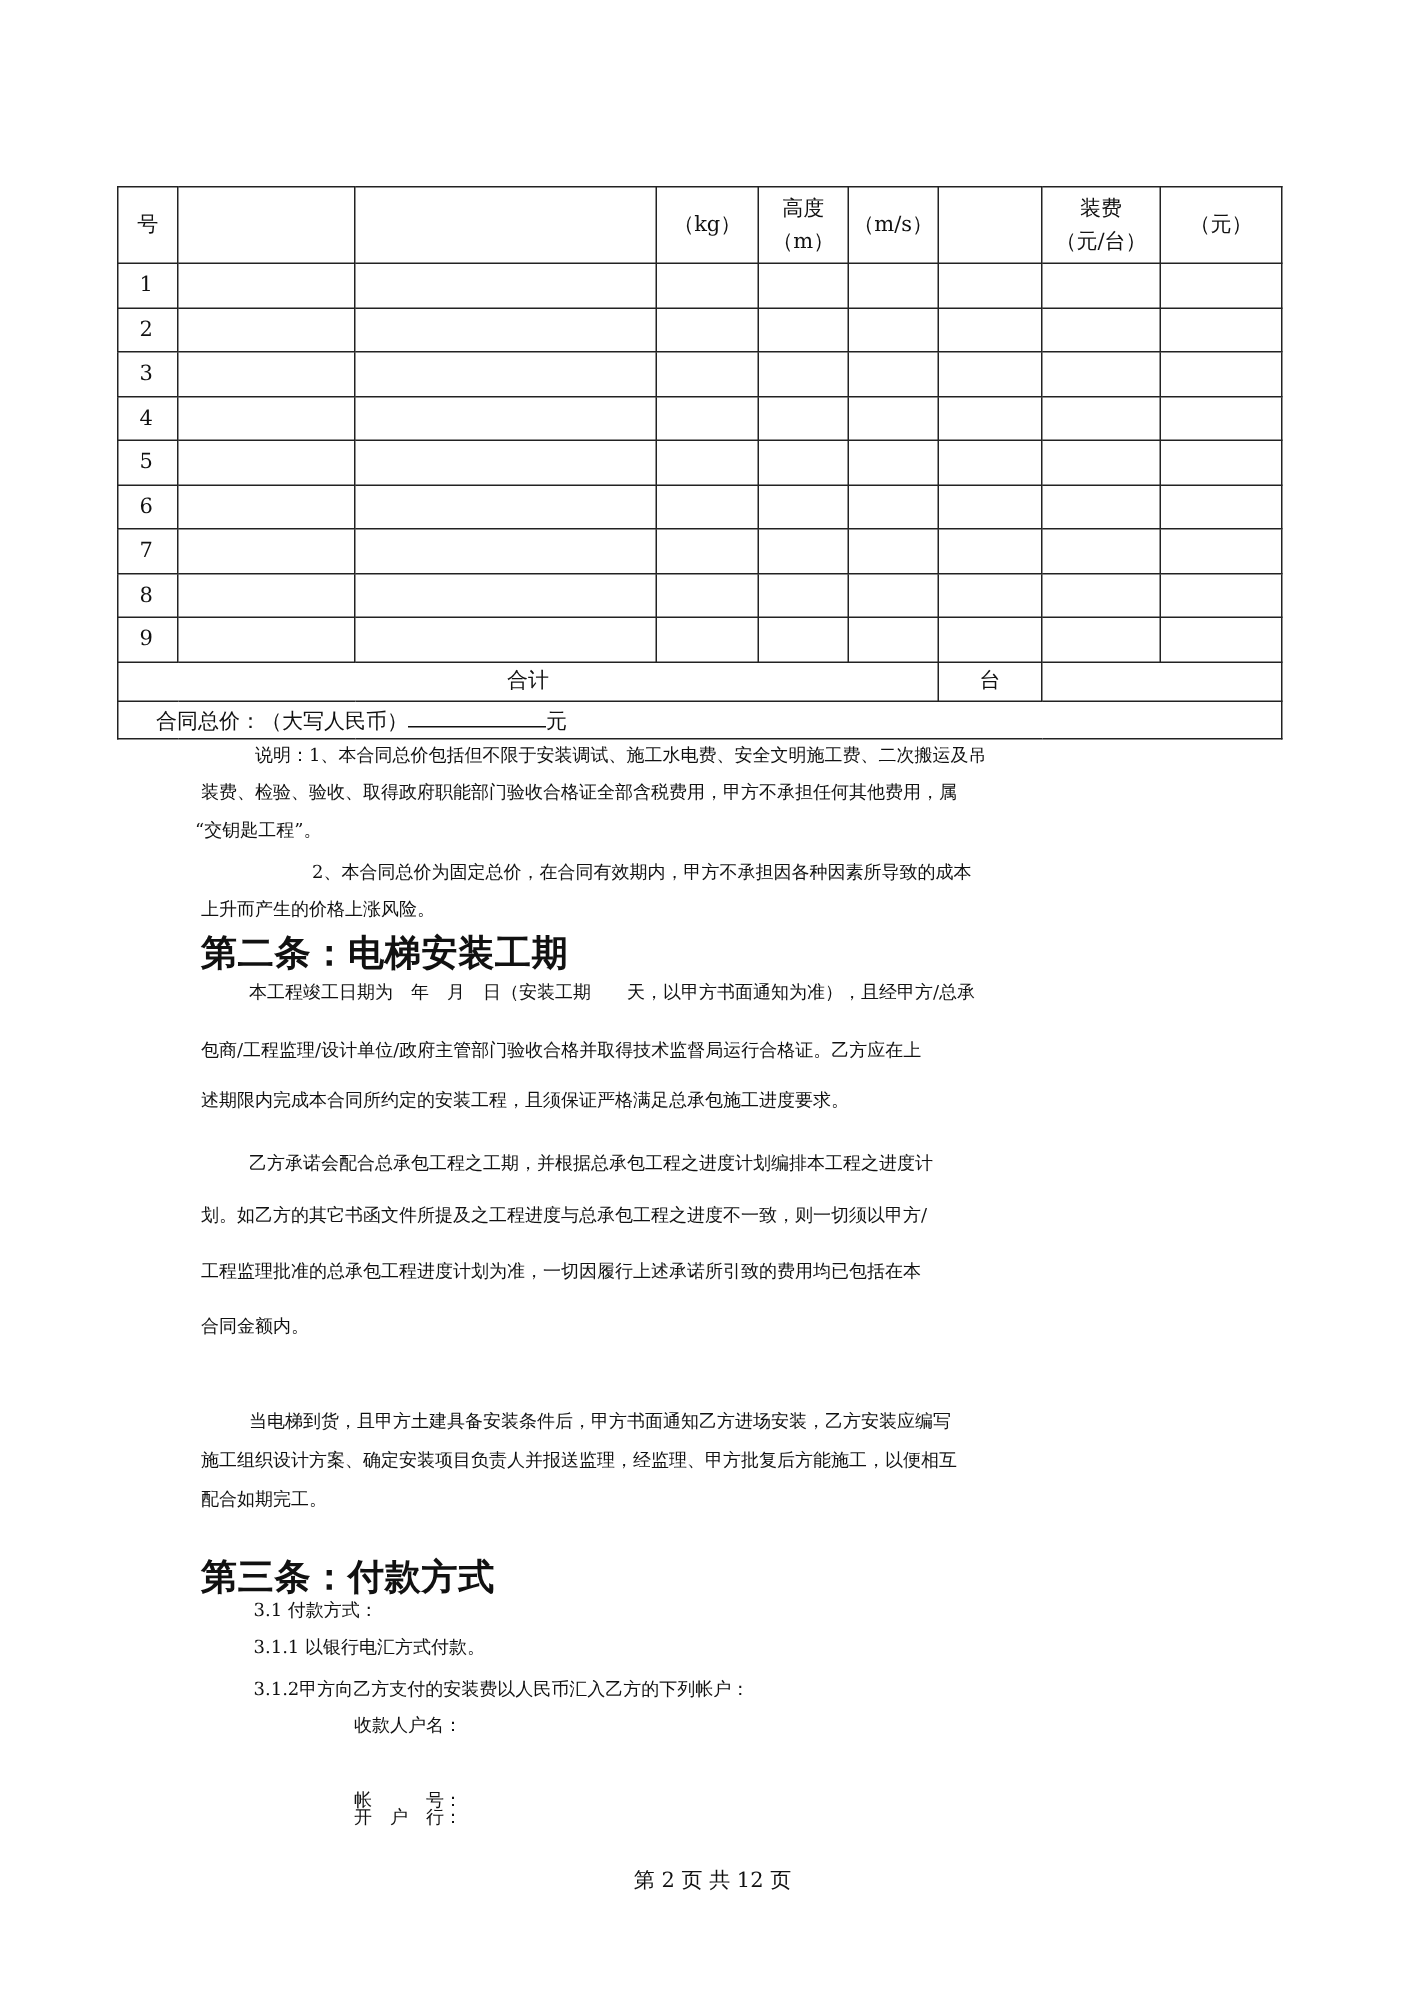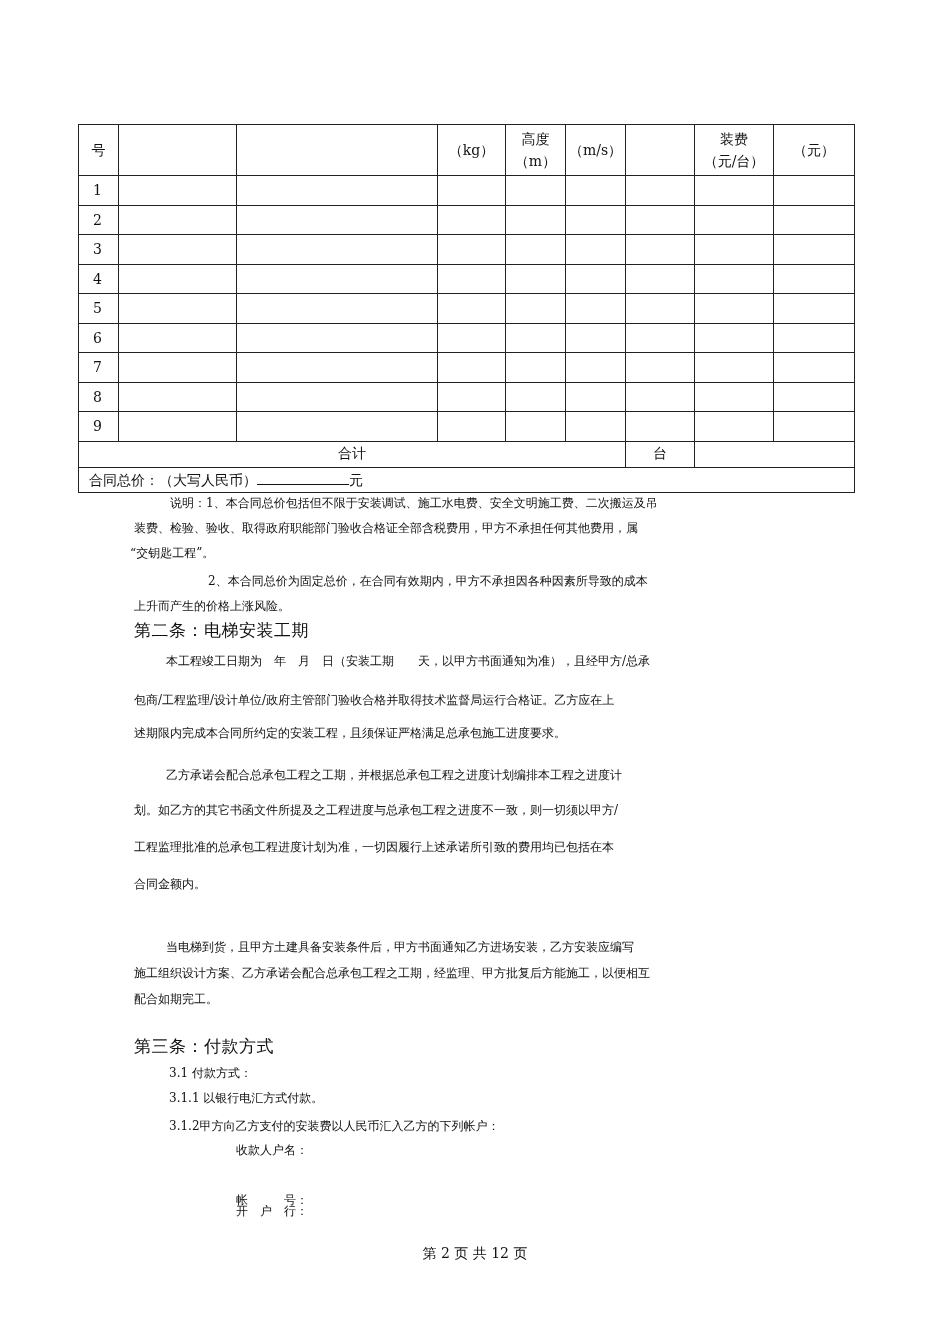--- a/index.html
+++ b/index.html
@@ -7,26 +7,26 @@
          font-family: "DejaVu Serif", "Liberation Serif", serif; color: #111; }
   .page { position: absolute; left: 0; top: 0; width: 950px; height: 1344px; }
 
   table.spec { position: absolute; left: 78px; top: 124px; border-collapse: collapse;
                width: 776px; table-layout: fixed; font-size: 14px; }
   table.spec td { border: 1px solid #222; padding: 0; text-align: center; vertical-align: middle; }
   table.spec tr.hdr td { height: 50px; line-height: 22px; }
   table.spec tr.row td { height: 28.5px; }
   table.spec tr.row td.num { text-align: left; padding-left: 14px; }
   table.spec tr.sum td { height: 25px; }
-  table.spec tr.total td { height: 24px; text-align: left; padding-left: 10px; }
+  table.spec tr.total td { height: 24px; text-align: left; padding-left: 25px; }
   .uline { display: inline-block; min-width: 92px; border-bottom: 1px solid #111; height: 14px; vertical-align: baseline; }
 
   .txt { position: absolute; font-size: 12px; line-height: 20px; white-space: nowrap; }
   .h2 { position: absolute; font-family: "DejaVu Sans", "Liberation Sans", sans-serif;
-        font-weight: normal; font-size: 17px; letter-spacing: 0.5px; }
+        font-weight: bold; font-size: 24px; letter-spacing: 0.5px; }
   .footer { position: absolute; left: 0; width: 950px; top: 1245px; text-align: center; font-size: 14px; }
 </style>
 </head>
 <body>
 
 <div class="page">
 
   <table class="spec">
     <colgroup>
       <col style="width:40px">
@@ -179,21 +179,21 @@
   <div class="txt" style="left:166px; top:651px;">本工程竣工日期为　年　月　日（安装工期　　天，以甲方书面通知为准），且经甲方/总承</div>
   <div class="txt" style="left:134px; top:723px;">述期限内完成本合同所约定的安装工程，且须保证严格满足总承包施工进度要求。</div>
   <div class="txt" style="left:134px; top:690px;">包商/工程监理/设计单位/政府主管部门验收合格并取得技术监督局运行合格证。乙方应在上</div>
 
   <div class="txt" style="left:166px; top:765px;">乙方承诺会配合总承包工程之工期，并根据总承包工程之进度计划编排本工程之进度计</div>
   <div class="txt" style="left:134px; top:800px;">划。如乙方的其它书函文件所提及之工程进度与总承包工程之进度不一致，则一切须以甲方/</div>
   <div class="txt" style="left:134px; top:837px;">工程监理批准的总承包工程进度计划为准，一切因履行上述承诺所引致的费用均已包括在本</div>
   <div class="txt" style="left:134px; top:874px;">合同金额内。</div>
 
   <div class="txt" style="left:166px; top:937px;">当电梯到货，且甲方土建具备安装条件后，甲方书面通知乙方进场安装，乙方安装应编写</div>
-  <div class="txt" style="left:134px; top:963px;">施工组织设计方案、乙方承诺会配合总承包工程之工期，经监理、甲方批复后方能施工，以便相互</div>
+  <div class="txt" style="left:134px; top:963px;">施工组织设计方案、确定安装项目负责人并报送监理，经监理、甲方批复后方能施工，以便相互</div>
   <div class="txt" style="left:134px; top:989px;">配合如期完工。</div>
 
   <div class="h2" style="left:134px; top:1035px;">第三条：付款方式</div>
   <div class="txt" style="left:169px; top:1063px;">3.1 付款方式：</div>
   <div class="txt" style="left:169px; top:1088px;">3.1.1 以银行电汇方式付款。</div>
   <div class="txt" style="left:169px; top:1116px;">3.1.2甲方向乙方支付的安装费以人民币汇入乙方的下列帐户：</div>
   <div class="txt" style="left:236px; top:1140px;">收款人户名：</div>
   <div class="txt" style="left:236px; top:1165px;margin-top:36px;">开　户　行：</div>
   <div class="txt" style="left:236px; top:1190px;text-align:right;">帐　　　号：</div>
 

